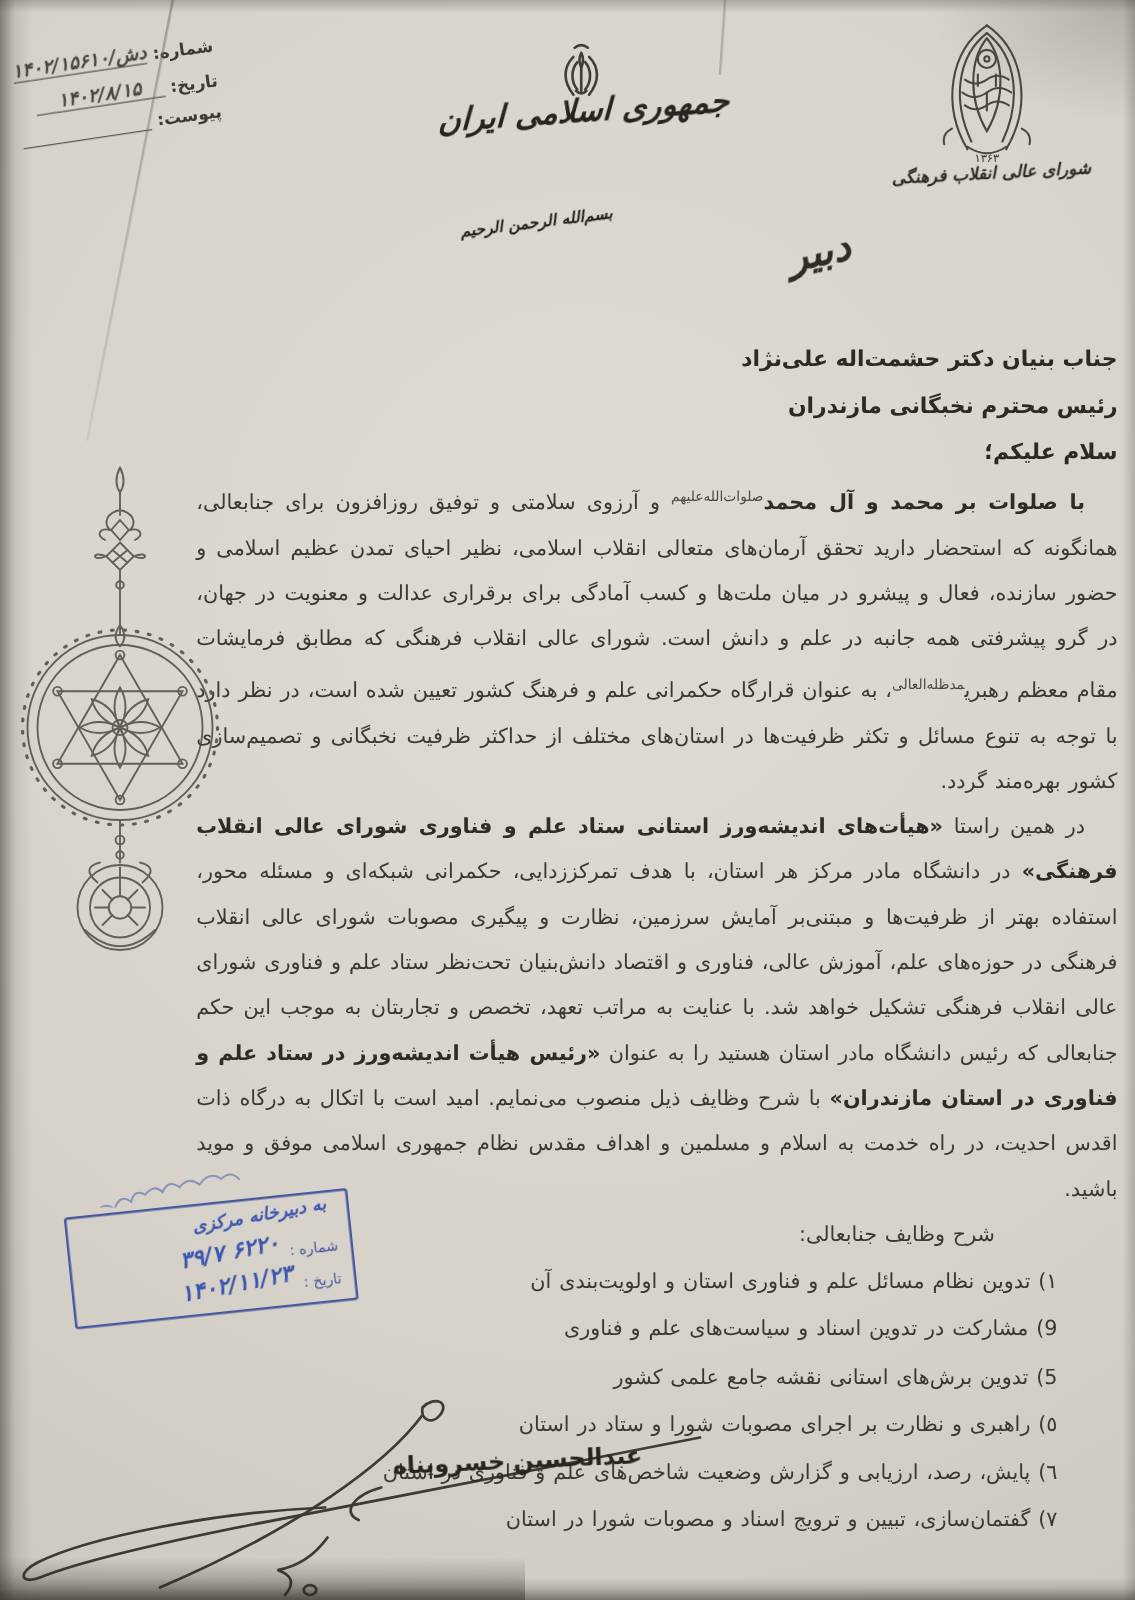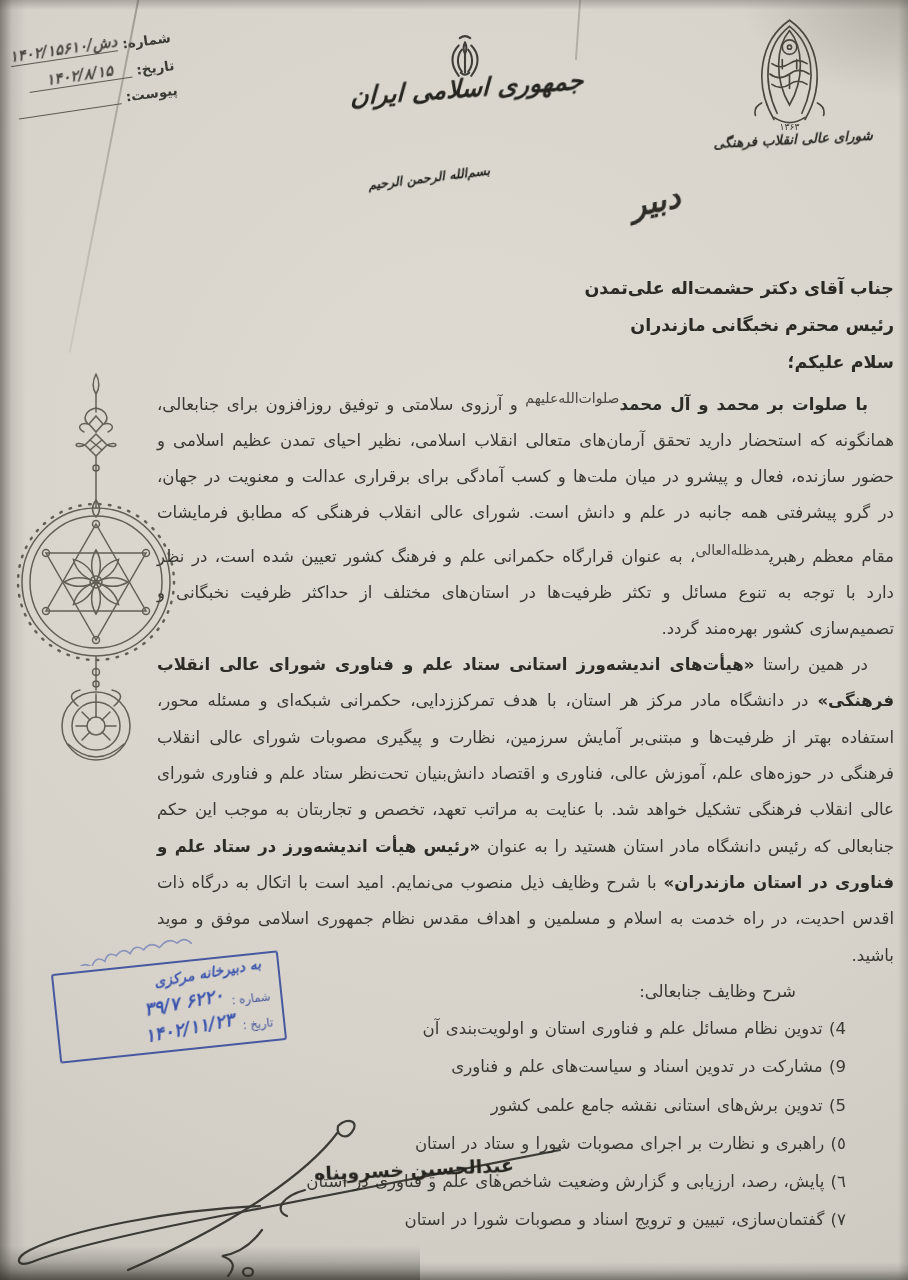--- a/index.html
+++ b/index.html
@@ -57,21 +57,21 @@
 
   
   .recipient{position:absolute;top:270px;right:14px;direction:rtl;text-align:right;
     font-weight:bold;font-size:17.5px;line-height:37px;color:#2c2a25;}
 
   
   .body-text{position:absolute;top:380px;right:14px;width:737px;direction:rtl;
     text-align:justify;font-size:16.6px;line-height:36.3px;color:#3a3832;word-spacing:1px;}
   .body-text p{margin:0;text-indent:26px;}
   .b{font-weight:bold;color:#2e2c27;}
-  .sup{font-size:14px;vertical-align:super;color:#4a4840;}
+  .sup{font-size:11px;vertical-align:super;color:#4a4840;}
   .duties-heading{margin:0;padding-right:98px;}
   .duties{padding-right:48px;line-height:38.2px;}
   .duty{white-space:nowrap;overflow:visible;}
 
   
   .ornament{position:absolute;left:16px;top:372px;opacity:.85;}
 
   
   .stamp{position:absolute;left:55px;top:962px;width:228px;transform:rotate(-6deg);
     border:2.5px solid #47589f;border-radius:3px;padding:6px 10px 10px;box-sizing:border-box;
@@ -141,31 +141,31 @@
       <path d="M60 100 q15 10 30 0"></path>
       <path d="M48 86 q-8 4 -6 12 M102 86 q8 4 6 12"></path>
     </g>
     <text x="75" y="112" text-anchor="middle" font-size="9" fill="#3a372f">۱۳۶۳</text>
   </svg>
   <div class="council-caption">شورای عالی انقلاب فرهنگی</div>
 
   <div class="secretary">دبیر</div>
 
   <div class="recipient">
-    <div>جناب آقای دکتر حشمت‌اله علی‌تمدن</div>
+    <div>جناب بنیان دکتر حشمت‌اله علی‌نژاد</div>
     <div>رئیس محترم نخبگانی مازندران</div>
     <div>سلام علیکم؛</div>
   </div>
 
   <div class="body-text">
     <p><span class="b">با صلوات بر محمد و آل محمد</span><span class="sup">صلوات‌الله‌علیهم</span><span> و آرزوی سلامتی و توفیق روزافزون برای جنابعالی، همانگونه که استحضار دارید تحقق آرمان‌های متعالی انقلاب اسلامی، نظیر احیای تمدن عظیم اسلامی و حضور سازنده، فعال و پیشرو در میان ملت‌ها و کسب آمادگی برای برقراری عدالت و معنویت در جهان، در گرو پیشرفتی همه جانبه در علم و دانش است. شورای عالی انقلاب فرهنگی که مطابق فرمایشات مقام معظم رهبری</span><span class="sup">مدظله‌العالی</span><span>، به عنوان قرارگاه حکمرانی علم و فرهنگ کشور تعیین شده است، در نظر دارد با توجه به تنوع مسائل و تکثر ظرفیت‌ها در استان‌های مختلف از حداکثر ظرفیت نخبگانی و تصمیم‌سازی کشور بهره‌مند گردد.</span></p>
     <p><span>در همین راستا </span><span class="b">«هیأت‌های اندیشه‌ورز استانی ستاد علم و فناوری شورای عالی انقلاب فرهنگی»</span><span> در دانشگاه مادر مرکز هر استان، با هدف تمرکززدایی، حکمرانی شبکه‌ای و مسئله محور، استفاده بهتر از ظرفیت‌ها و مبتنی‌بر آمایش سرزمین، نظارت و پیگیری مصوبات شورای عالی انقلاب فرهنگی در حوزه‌های علم، آموزش عالی، فناوری و اقتصاد دانش‌بنیان تحت‌نظر ستاد علم و فناوری شورای عالی انقلاب فرهنگی تشکیل خواهد شد. با عنایت به مراتب تعهد، تخصص و تجاربتان به موجب این حکم جنابعالی که رئیس دانشگاه مادر استان هستید را به عنوان </span><span class="b">«رئیس هیأت اندیشه‌ورز در ستاد علم و فناوری در استان مازندران»</span><span> با شرح وظایف ذیل منصوب می‌نمایم. امید است با اتکال به درگاه ذات اقدس احدیت، در راه خدمت به اسلام و مسلمین و اهداف مقدس نظام جمهوری اسلامی موفق و موید باشید.</span></p>
     <div class="duties-heading">شرح وظایف جنابعالی:</div>
     <div class="duties">
-      <div class="duty">4) تدوین نظام مسائل علم و فناوری استان و اولویت‌بندی آن</div>
+      <div class="duty">۱) تدوین نظام مسائل علم و فناوری استان و اولویت‌بندی آن</div>
       <div class="duty">9) مشارکت در تدوین اسناد و سیاست‌های علم و فناوری</div>
       <div class="duty">5) تدوین برش‌های استانی نقشه جامع علمی کشور</div>
       <div class="duty">٥) راهبری و نظارت بر اجرای مصوبات شورا و ستاد در استان</div>
       <div class="duty">٦) پایش، رصد، ارزیابی و گزارش وضعیت شاخص‌های علم و فناوری در استان</div>
       <div class="duty">۷) گفتمان‌سازی، تبیین و ترویج اسناد و مصوبات شورا در استان</div>
     </div>
   </div>
 
   <svg class="ornament" width="160" height="420" viewBox="0 0 160 420">
     <g fill="none" stroke="#4e4b42" stroke-width="1.5" stroke-linecap="round">

